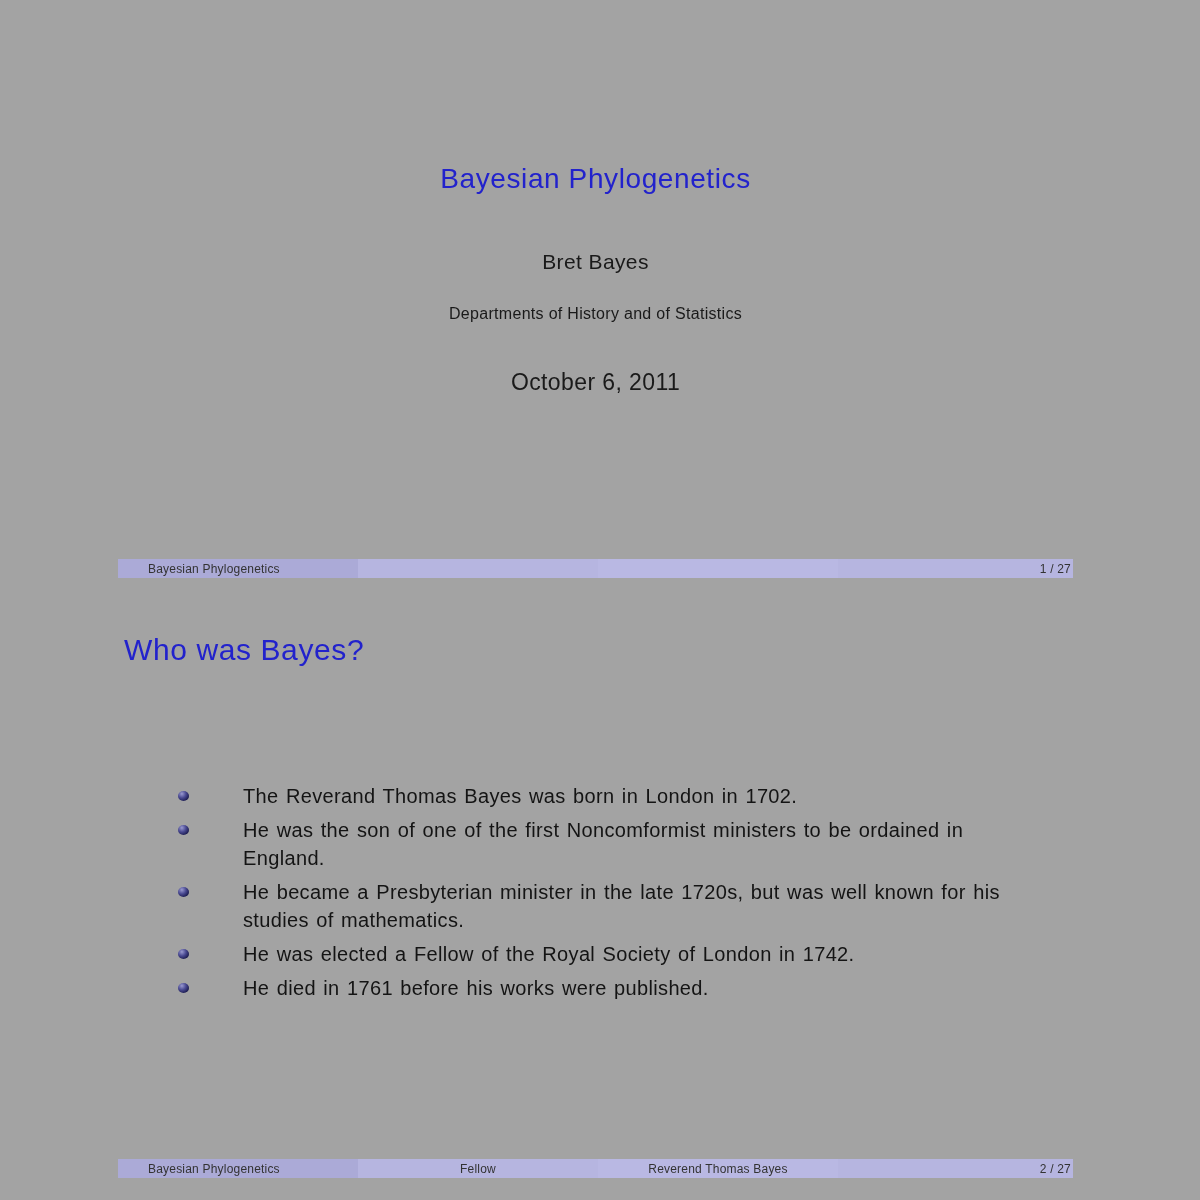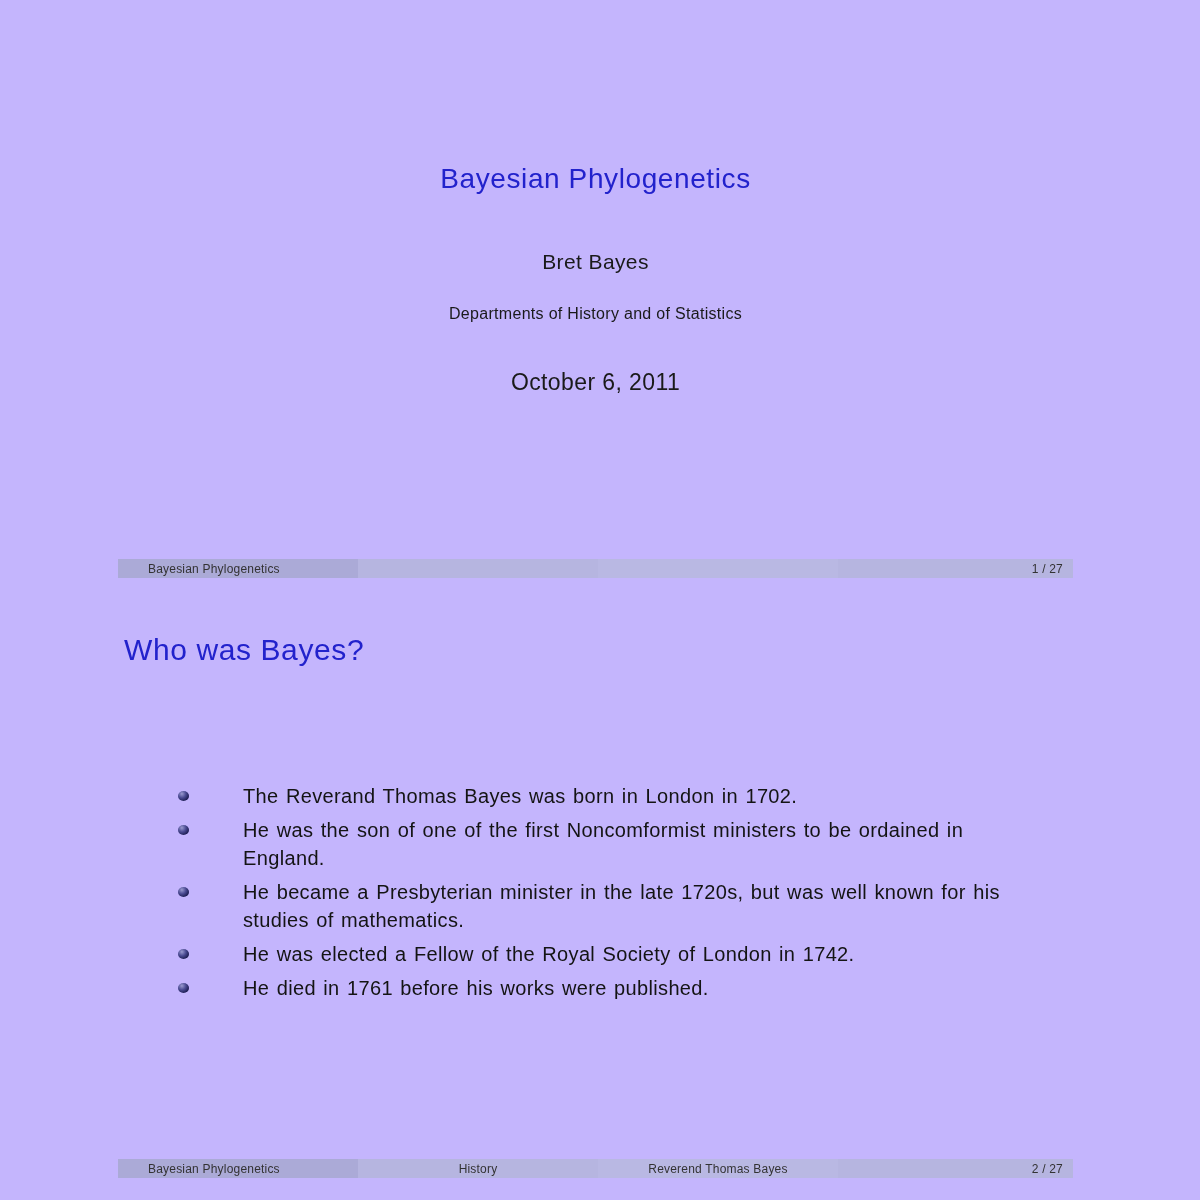--- a/index.html
+++ b/index.html
@@ -5,21 +5,21 @@
   html, body {
     margin: 0;
     padding: 0;
     background: #ffffff;
     font-family: "Liberation Sans", "DejaVu Sans", sans-serif;
   }
   .page {
     position: relative;
     width: 1200px;
     height: 1200px;
-    background: #c4b5fd;
+    background: #a3a3a3;
     overflow: hidden;
   }
   .centerband {
     position: absolute;
     left: 118px;
     width: 955px;
     text-align: center;
   }
   .slide-title {
     top: 163px;
@@ -60,21 +60,21 @@
     display: flex;
     align-items: center;
     height: 100%;
     box-sizing: border-box;
     white-space: nowrap;
     overflow: hidden;
   }
   .seg-author   { width: 240px; background: #abaad7; padding-left: 30px; }
   .seg-section  { width: 240px; background: #b6b5e0; justify-content: center; }
   .seg-subsection { width: 240px; background: #b9b8e3; justify-content: center; }
-  .seg-page     { width: 235px; background: #b6b5e0; justify-content: flex-end; padding-right: 10px; }
+  .seg-page     { width: 235px; background: #b6b5e0; justify-content: flex-end; padding-right: 2px; }
   .footline-1 { top: 559px; }
   .footline-2 { top: 1159px; }
   .frametitle {
     position: absolute;
     left: 124px;
     top: 633px;
     font-size: 30px;
     letter-spacing: 0.6px;
     color: #2222cc;
   }
@@ -147,19 +147,19 @@
         <span class="bullet-text">He was elected a Fellow of the Royal Society of London in 1742.</span>
       </div>
       <div class="bullet-item">
         <span class="ball"></span>
         <span class="bullet-text">He died in 1761 before his works were published.</span>
       </div>
     </div>
 
     <div class="footline footline-2">
       <div class="seg seg-author">Bayesian Phylogenetics</div>
-      <div class="seg seg-section">History</div>
+      <div class="seg seg-section">Fellow</div>
       <div class="seg seg-subsection">Reverend Thomas Bayes</div>
       <div class="seg seg-page">2 / 27</div>
     </div>
   </div>
 
 </div>
 
 </body></html>

